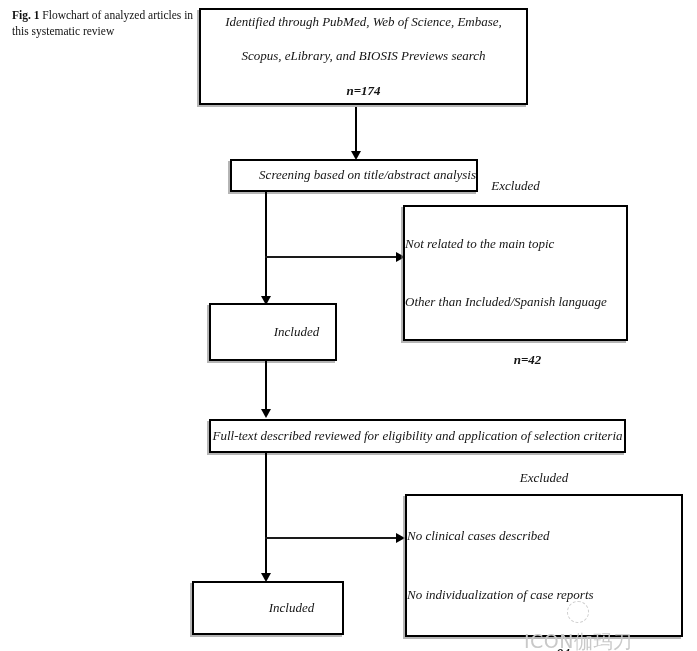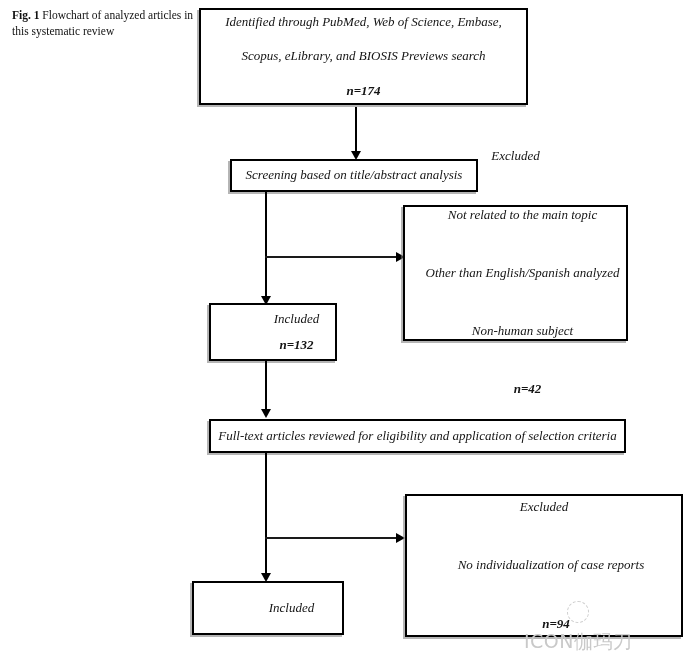--- a/index.html
+++ b/index.html
@@ -52,28 +52,28 @@
     font-size: 13px;
     line-height: 1.25;
     color: #141414;
     white-space: nowrap;
   }
   .fbox .ln.bold {
     font-weight: bold;
     font-size: 13px;
   }
   .fbox.left-align .ln {
-    text-align: center;
-    padding-left: 14px;
+    text-align: left;
   }
   .fbox.left-align .ln.center {
     text-align: center;
     padding-left: 0;
   }
   .fbox.left-align .ln.bold {
+    text-align: center;
     padding-left: 24px;
   }
 
   
   .spread .ln { margin: 9px 0; }
   .spread2 .ln { margin: 21px 0; }
   .tight .ln { margin: 5px 0; padding-left: 47px; }
 
   
   .vline, .hline {
@@ -135,56 +135,55 @@
 
   <div class="fbox spread" style="left:199px; top:8px; width:329px; height:97px;">
     <span class="ln">Identified through PubMed, Web of Science, Embase,</span>
     <span class="ln">Scopus, eLibrary, and BIOSIS Previews search</span>
     <span class="ln bold">n=174</span>
   </div>
 
   <div class="vline" style="left:355px; top:107px; height:46px;"></div>
   <div class="arrow-down" style="left:351px; top:151px;"></div>
 
-  <div class="fbox" style="left:230px; top:159px; width:248px; height:33px;">
+  <div class="fbox" style="left:230px; top:159px; width:248px; height:33px;align-items:flex-end;">
     <span class="ln">Screening based on title/abstract analysis</span>
   </div>
 
   <div class="vline" style="left:265px; top:192px; height:107px;"></div>
   <div class="arrow-down" style="left:261px; top:296px;"></div>
   <div class="hline thin" style="left:265px; top:256px; width:134px;"></div>
   <div class="arrow-right" style="left:396px; top:252px;"></div>
 
   <div class="fbox left-align spread2" style="left:403px; top:205px; width:225px; height:136px;">
     <span class="ln center">Excluded</span>
     <span class="ln">Not related to the main topic</span>
-    <span class="ln">Other than English/Spanish analyzed</span>
-    <span class="ln">Non-human subject</span>
+    <span class="ln">Other than Included/Spanish language</span>
     <span class="ln bold">n=42</span>
   </div>
 
   <div class="fbox tight" style="left:209px; top:303px; width:128px; height:58px;">
     <span class="ln">Included</span>
-    <span class="ln bold">n=132</span>
   </div>
 
   <div class="vline" style="left:265px; top:361px; height:51px;"></div>
   <div class="arrow-down" style="left:261px; top:409px;"></div>
 
   <div class="fbox" style="left:209px; top:419px; width:417px; height:34px;">
-    <span class="ln">Full-text articles reviewed for eligibility and application of selection criteria</span>
+    <span class="ln">Full-text described reviewed for eligibility and application of selection criteria</span>
   </div>
 
   <div class="vline" style="left:265px; top:453px; height:123px;"></div>
   <div class="arrow-down" style="left:261px; top:573px;"></div>
   <div class="hline thin" style="left:265px; top:537px; width:134px;"></div>
   <div class="arrow-right" style="left:396px; top:533px;"></div>
 
   <div class="fbox left-align spread2" style="left:405px; top:494px; width:278px; height:143px;">
     <span class="ln center">Excluded</span>
+    <span class="ln">No clinical cases described</span>
     <span class="ln">No individualization of case reports</span>
     <span class="ln bold">n=94</span>
   </div>
 
   <div class="fbox tight" style="left:192px; top:581px; width:152px; height:54px;">
     <span class="ln">Included</span>
   </div>
 
   <div class="watermark">
     <span class="wm-mark"></span>

